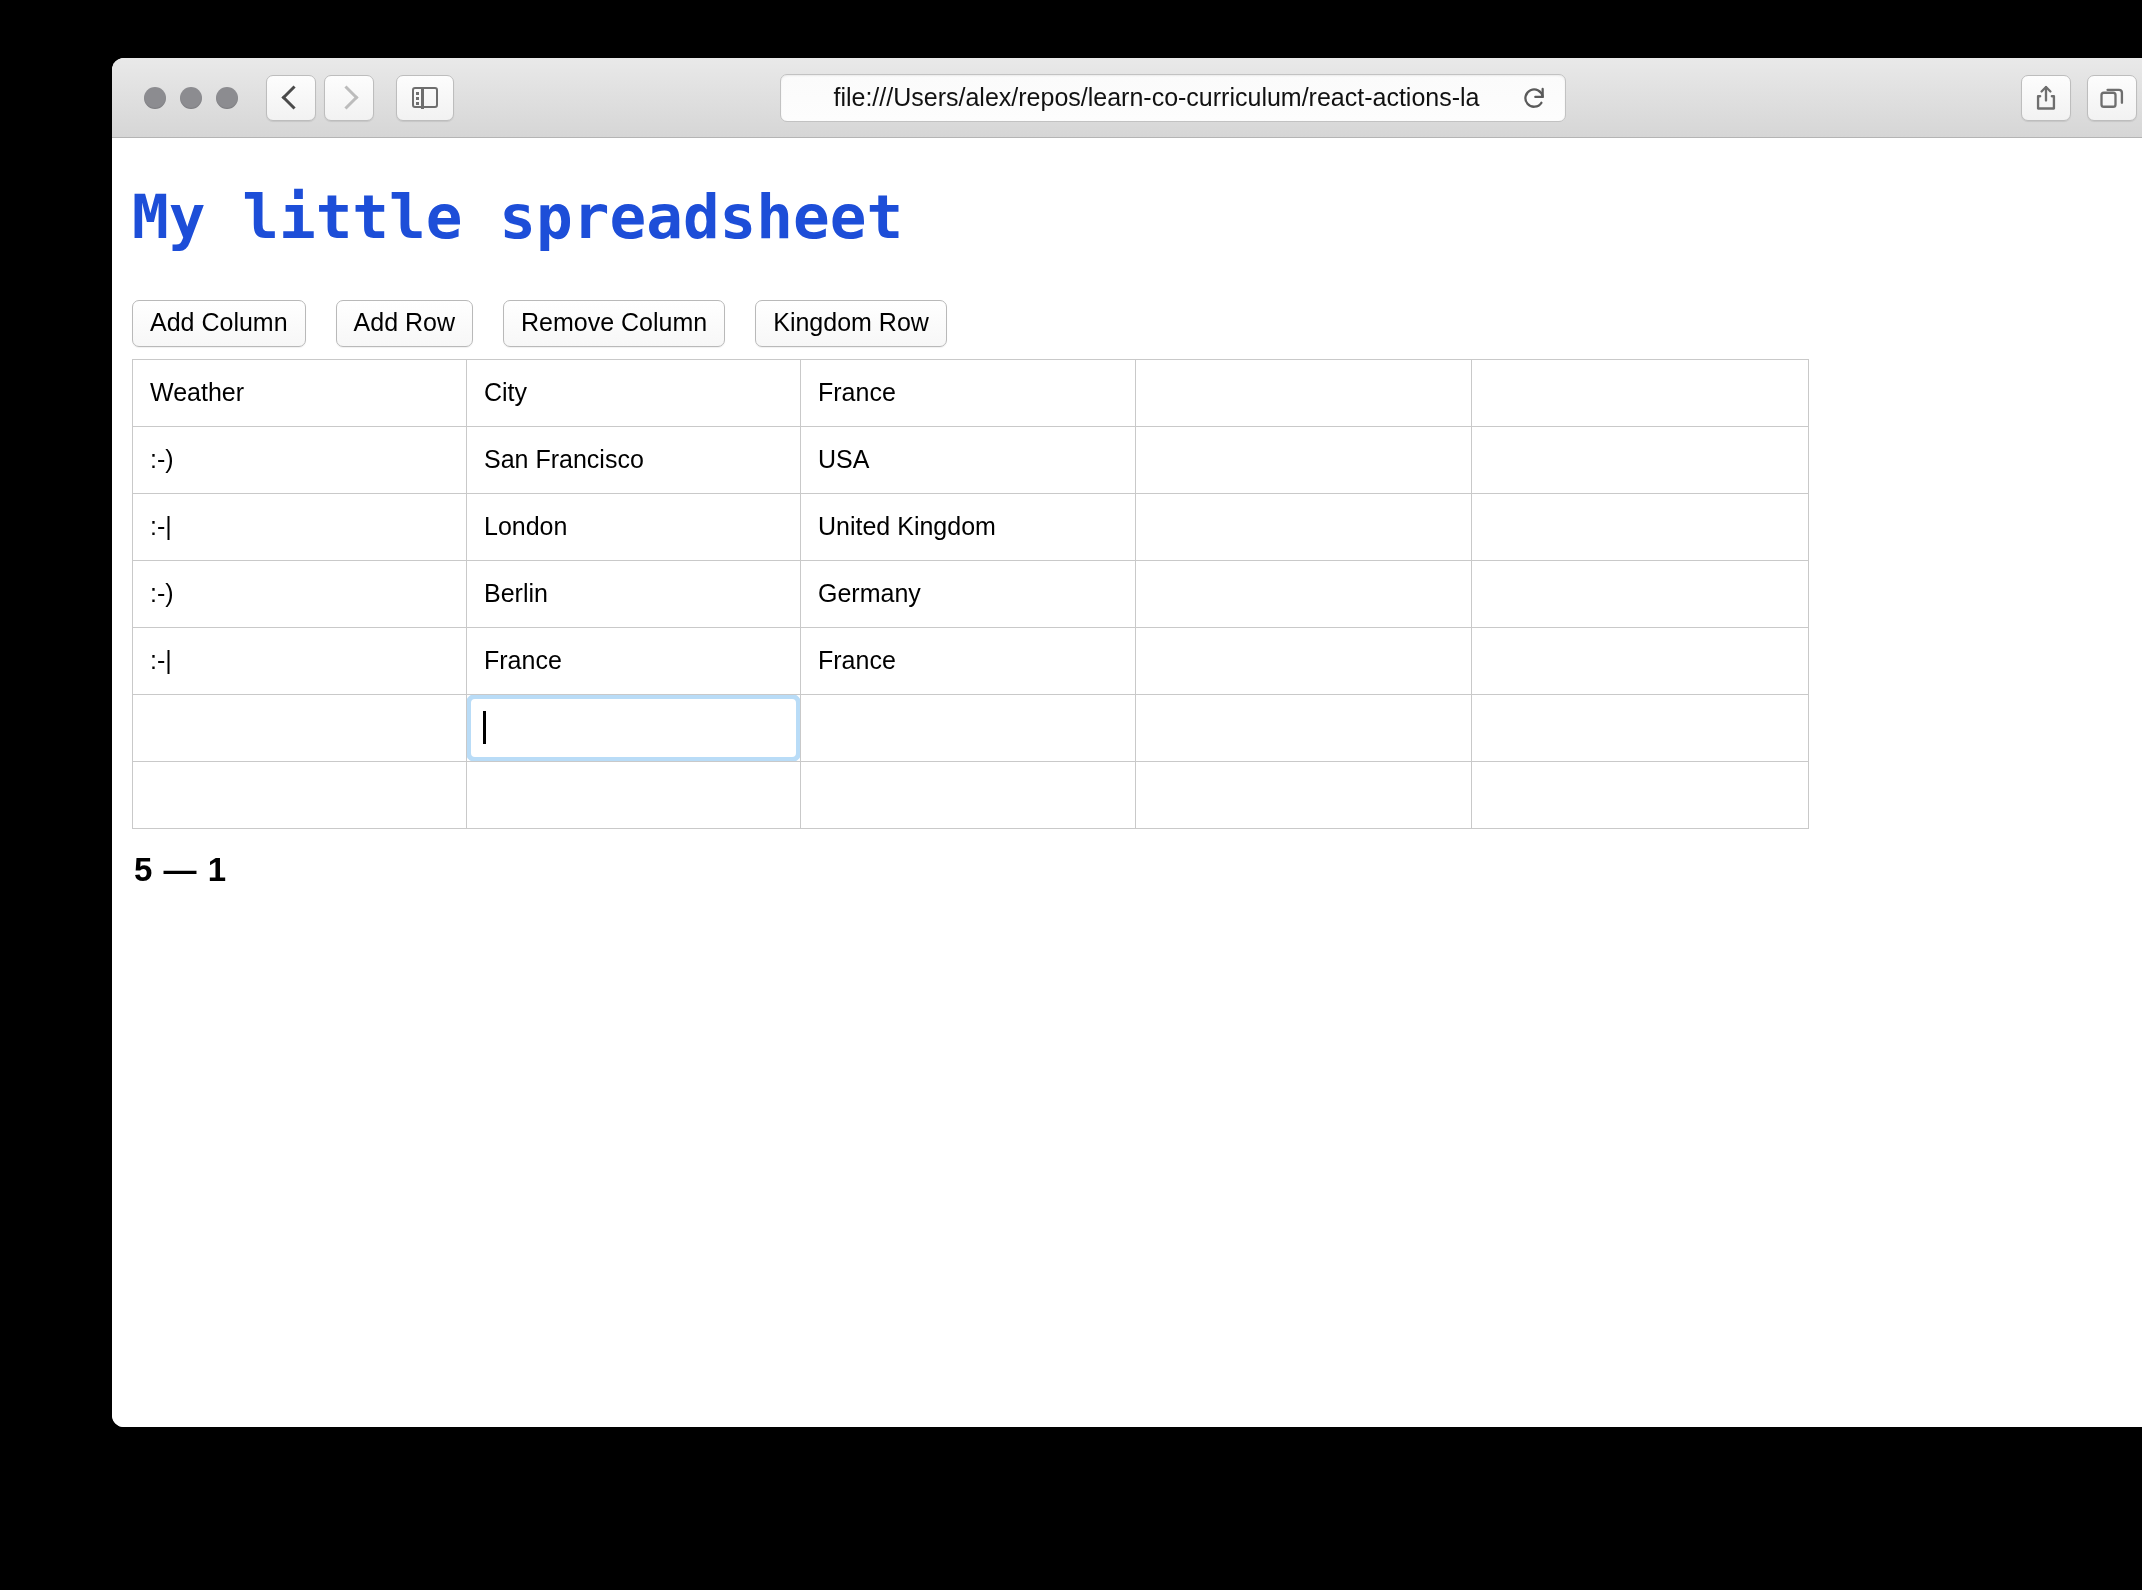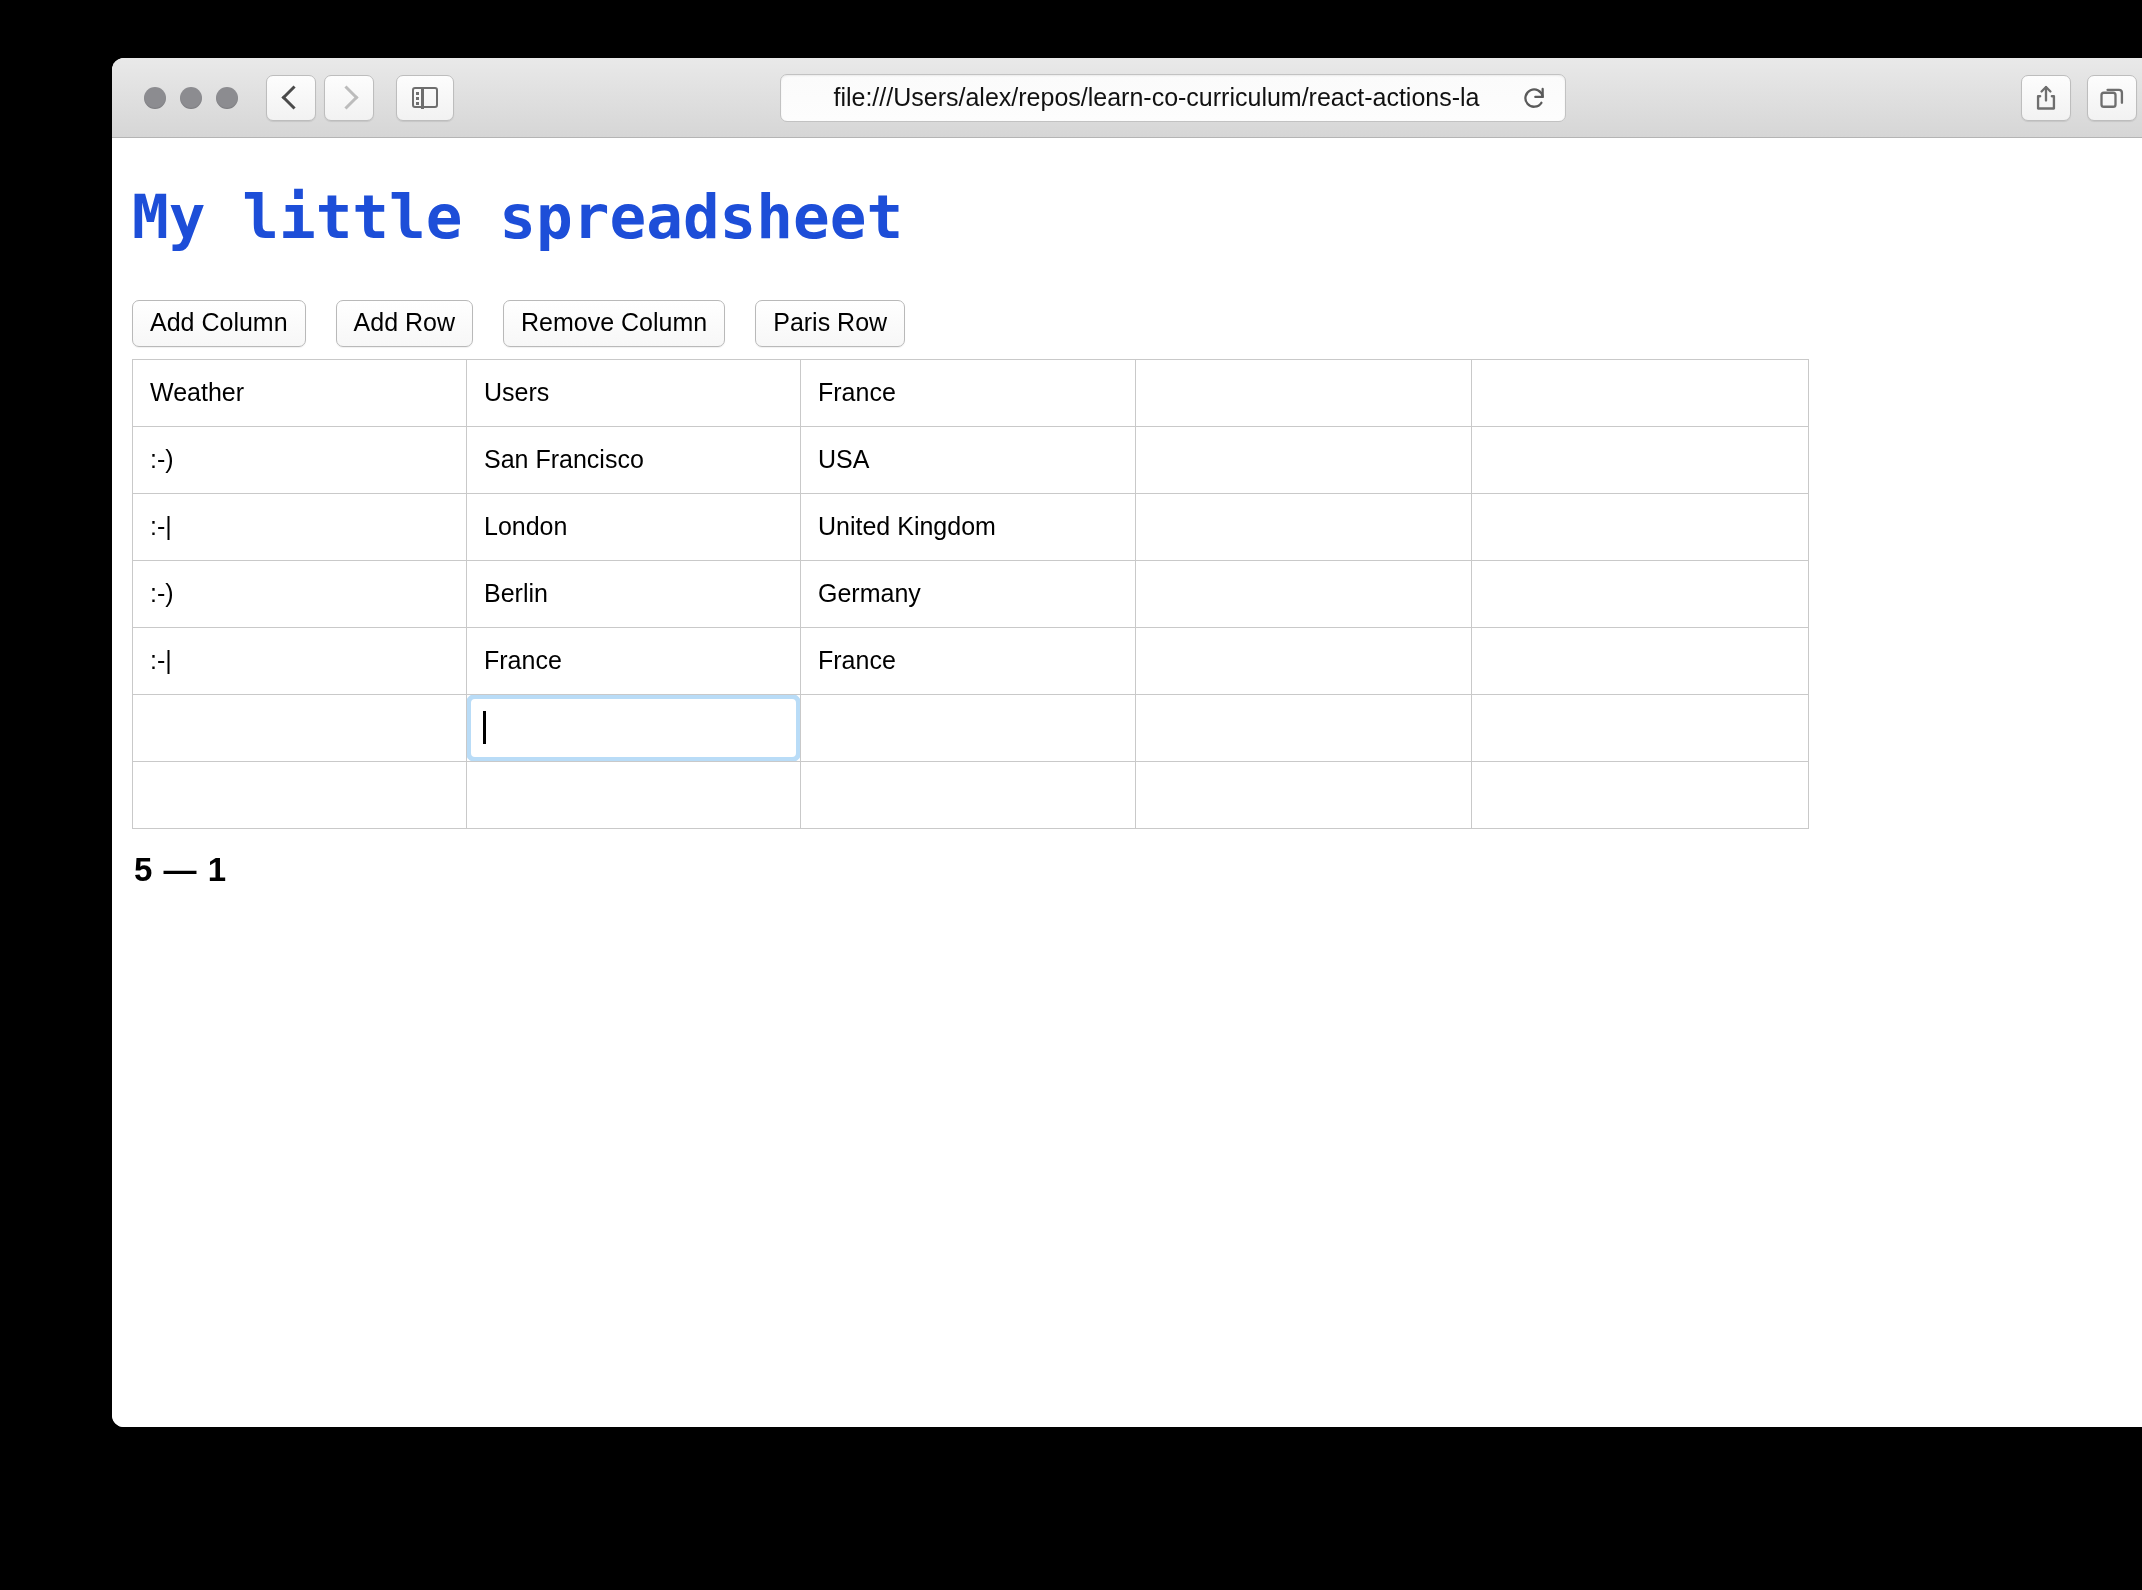--- a/index.html
+++ b/index.html
@@ -323,35 +323,35 @@
   </div>
 
   <div class="page">
 
     <h1 class="page-title">My little spreadsheet</h1>
 
     <div class="button-row">
       <button class="action-btn">Add Column</button>
       <button class="action-btn">Add Row</button>
       <button class="action-btn">Remove Column</button>
-      <button class="action-btn">Paris Row</button>
+      <button class="action-btn">Kingdom Row</button>
     </div>
 
     <table class="sheet">
       <colgroup>
         <col class="c0">
           <col class="c1">
           <col class="c2">
           <col class="c3">
           <col class="c4">
       </colgroup>
       <tbody>
         <tr>
           <td>Weather</td>
-          <td>Users</td>
+          <td>City</td>
           <td>France</td>
           <td></td>
           <td></td>
         </tr>
         <tr>
           <td>:-)</td>
           <td>San Francisco</td>
           <td>USA</td>
           <td></td>
           <td></td>

